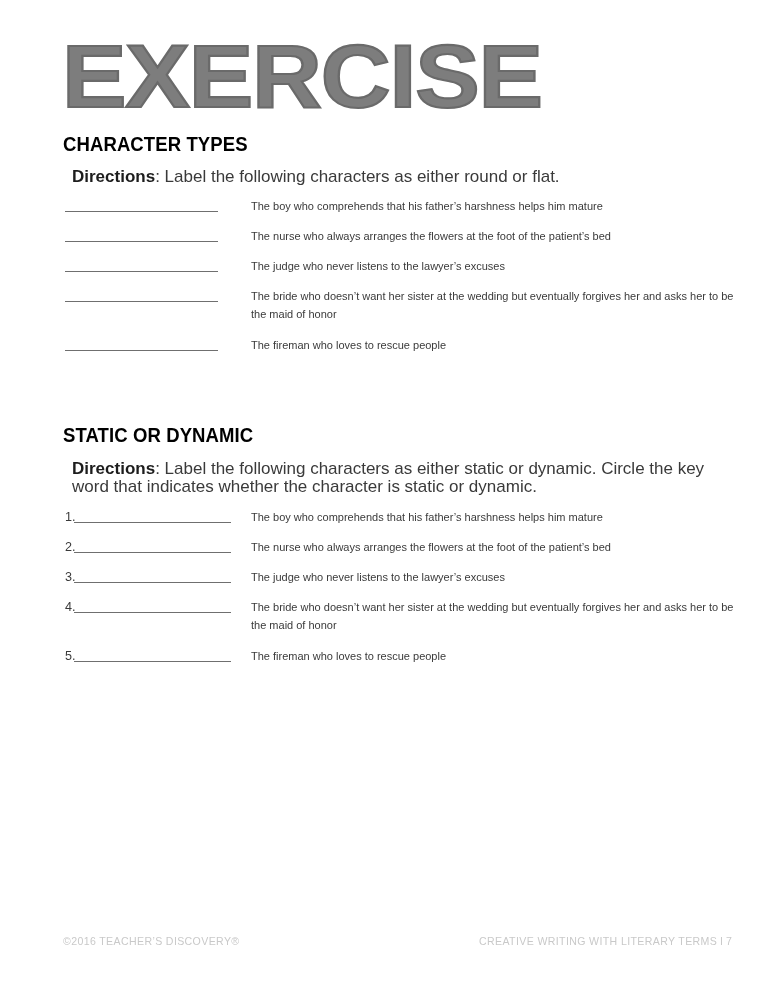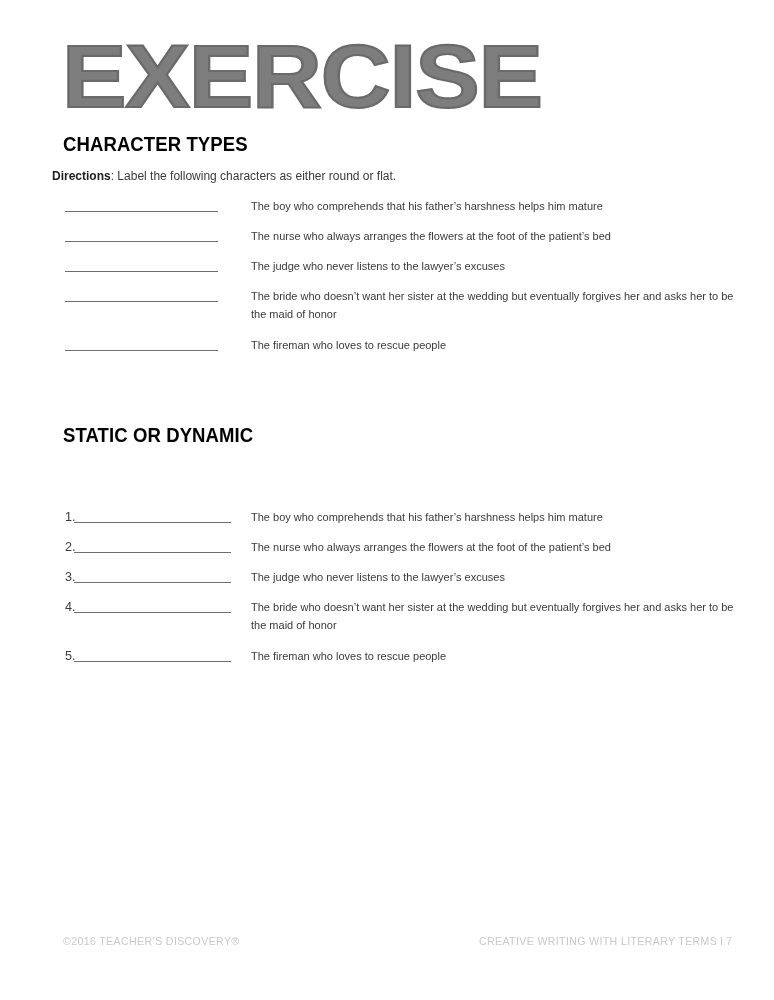--- a/index.html
+++ b/index.html
@@ -56,22 +56,22 @@
     transform: scaleX(0.95);
     transform-origin: left top;
     white-space: nowrap;
   }
   #heading-character-types { top: 133px; }
   #heading-static-dynamic  { top: 424px; }
 
   
   .directions {
     position: absolute;
-    left: 52px;
-    font-size: 12px;
+    left: 72px;
+    font-size: 17px;
     line-height: 17.5px;
     color: #3a3a3a;
   }
   #directions-1 { top: 168px; width: 660px; }
   #directions-2 { top: 460px; width: 665px; }
   .directions .lead {
     font-weight: bold;
     color: #1d1d1d;
   }
 
@@ -159,20 +159,23 @@
     <div class="prompt">The bride who doesn’t want her sister at the wedding but eventually forgives her and asks her to be the maid of honor</div>
   </div>
 
   <div class="row sec1" style="top:337px;">
     <div class="blank"></div>
     <div class="prompt">The fireman who loves to rescue people</div>
   </div>
 
   <div class="section-heading" id="heading-static-dynamic">STATIC OR DYNAMIC</div>
 
+  <div class="directions" id="directions-2">
+    <span class="lead">Directions</span><span>: Label the following characters as either static or dynamic. Circle the key word that indicates whether the character is static or dynamic.</span>
+  </div>
 
   <div class="row sec2" style="top:509px;">
     <div class="num">1.</div>
     <div class="blank"></div>
     <div class="prompt">The boy who comprehends that his father’s harshness helps him mature</div>
   </div>
 
   <div class="row sec2" style="top:539px;">
     <div class="num">2.</div>
     <div class="blank"></div>

